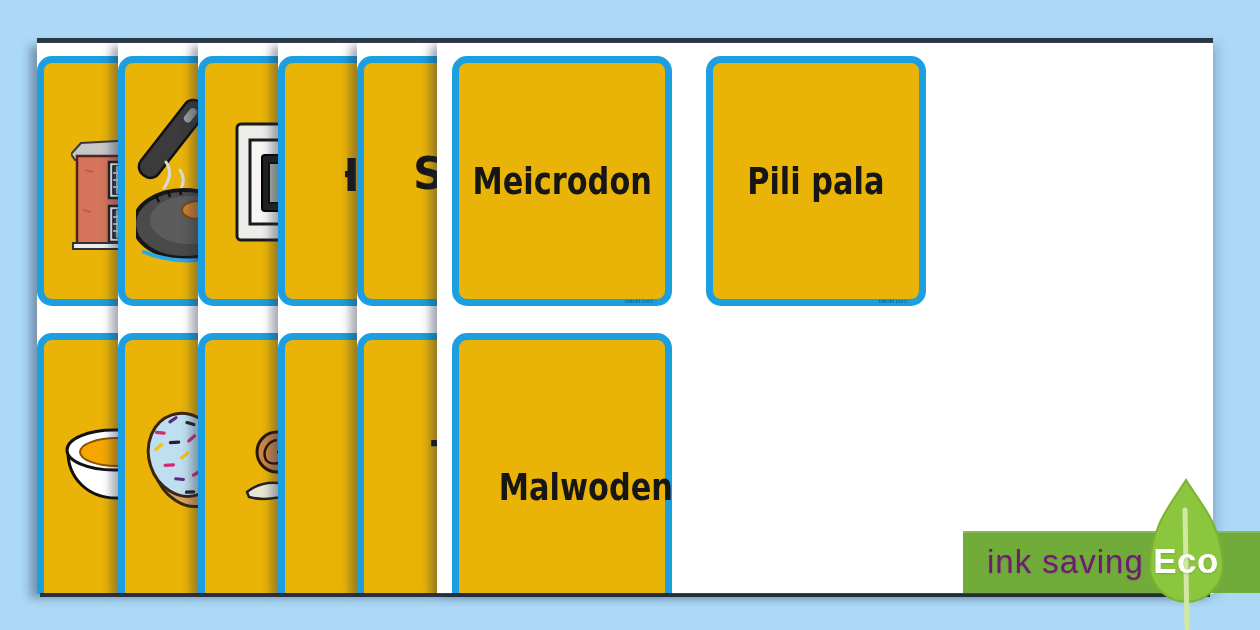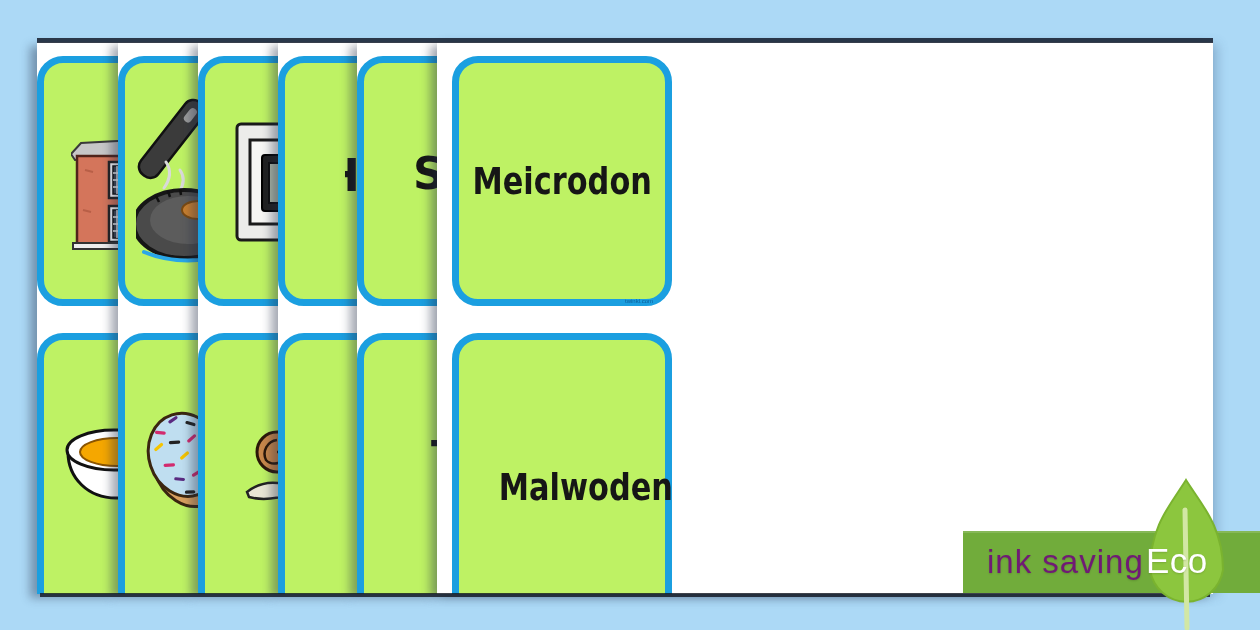--- a/index.html
+++ b/index.html
@@ -7,42 +7,42 @@
   .stage{position:relative;width:1260px;height:630px;overflow:hidden;background:#ACD9F6;}
   .sheet{position:absolute;top:42px;height:552px;background:#ffffff;overflow:hidden;
          box-shadow:-7px 4px 9px rgba(35,45,70,0.40);}
   .sheet-0{left:37px;width:81px;z-index:1;}
   .sheet-1{left:118px;width:80px;z-index:2;}
   .sheet-2{left:198px;width:80px;z-index:3;}
   .sheet-3{left:278px;width:79px;z-index:4;}
   .sheet-4{left:357px;width:80px;z-index:5;}
   .sheet-front{left:437px;width:776px;z-index:6;
          box-shadow:-7px 4px 9px rgba(35,45,70,0.40),5px 2px 10px rgba(70,100,140,0.30);}
-  .card{position:absolute;width:220px;border:7px solid #1B9FE0;border-radius:26px;background:#bef264;box-sizing:border-box;}
+  .card{position:absolute;width:220px;border:7px solid #1B9FE0;border-radius:15px;background:#eab308;box-sizing:border-box;}
   .row1{top:14px;height:250px;}
   .row2{top:291px;height:307px;padding-left:48px;}
   .c0{left:15px;} .c1{left:269px;} .c2{left:523px;}
   .wordcard{display:flex;align-items:center;justify-content:center;}
   .ctext{display:inline-block;font-family:"DejaVu Sans",sans-serif;font-weight:700;color:#161616;
          font-size:38px;transform:scaleX(0.80);white-space:nowrap;}
   .fs-27{font-size:27px;transform:scaleX(0.88);}
   .fs-44{font-size:44px;}
   .wm{position:absolute;right:12px;bottom:-6px;font-size:6px;line-height:7px;color:#0a5c97;z-index:3;}
   .pletter{font-family:"DejaVu Sans",sans-serif;font-weight:700;font-size:44px;line-height:1;color:#161616;}
   .clipbox{position:absolute;overflow:hidden;}
   .edge-top{position:absolute;left:37px;top:38px;width:1176px;height:5px;background:rgba(20,28,45,0.85);
             filter:blur(0.6px);z-index:12;}
   .edge-bottom{position:absolute;left:40px;top:593px;width:1170px;height:4px;background:rgba(15,20,30,0.80);
             filter:blur(0.6px);z-index:12;}
   .banner{position:absolute;left:963px;top:531px;width:297px;height:62px;background:#71AC3B;z-index:28;
           box-shadow:inset 0 2px 0 rgba(255,255,255,0.15);}
   .banner-label{position:absolute;left:24px;top:0;height:62px;line-height:62px;font-size:33px;color:#701a75;
           letter-spacing:1px;text-shadow:0 1px 2px rgba(0,0,0,0.15);}
   .leaf-wrap{position:absolute;left:1139px;top:476px;width:94px;height:156px;z-index:30;}
-  .eco-label{position:absolute;left:1146px;top:541px;width:80px;font-size:35px;font-weight:400;
+  .eco-label{position:absolute;left:1146px;top:541px;width:80px;text-align:center;font-size:35px;font-weight:700;
           color:#ffffff;z-index:31;letter-spacing:0.5px;text-shadow:0 1px 2px rgba(0,0,0,0.15);}
   svg{display:block;}
   .abs{position:absolute;}
 </style>
 </head>
 <body>
 
 <div class="stage">
 
   <div class="sheet sheet-0">
@@ -142,20 +142,24 @@
     <div class="clipbox" style="left:74px;top:394px;width:6px;height:44px;">
       <span class="pletter">T</span>
     </div>
   </div>
 
   <div class="sheet sheet-front">
     <div class="card row1 c0 wordcard">
       <span class="ctext">Meicrodon</span>
       <span class="wm">twinkl.com</span>
     </div>
+    <div class="card row1 c1 wordcard">
+      <span class="ctext">Pili pala</span>
+      <span class="wm">twinkl.com</span>
+    </div>
     <div class="card row2 c0 wordcard">
       <span class="ctext">Malwoden</span>
       <span class="wm">twinkl.com</span>
     </div>
   </div>
 
   <div class="edge-top"></div>
   <div class="edge-bottom"></div>
 
   <div class="banner">

